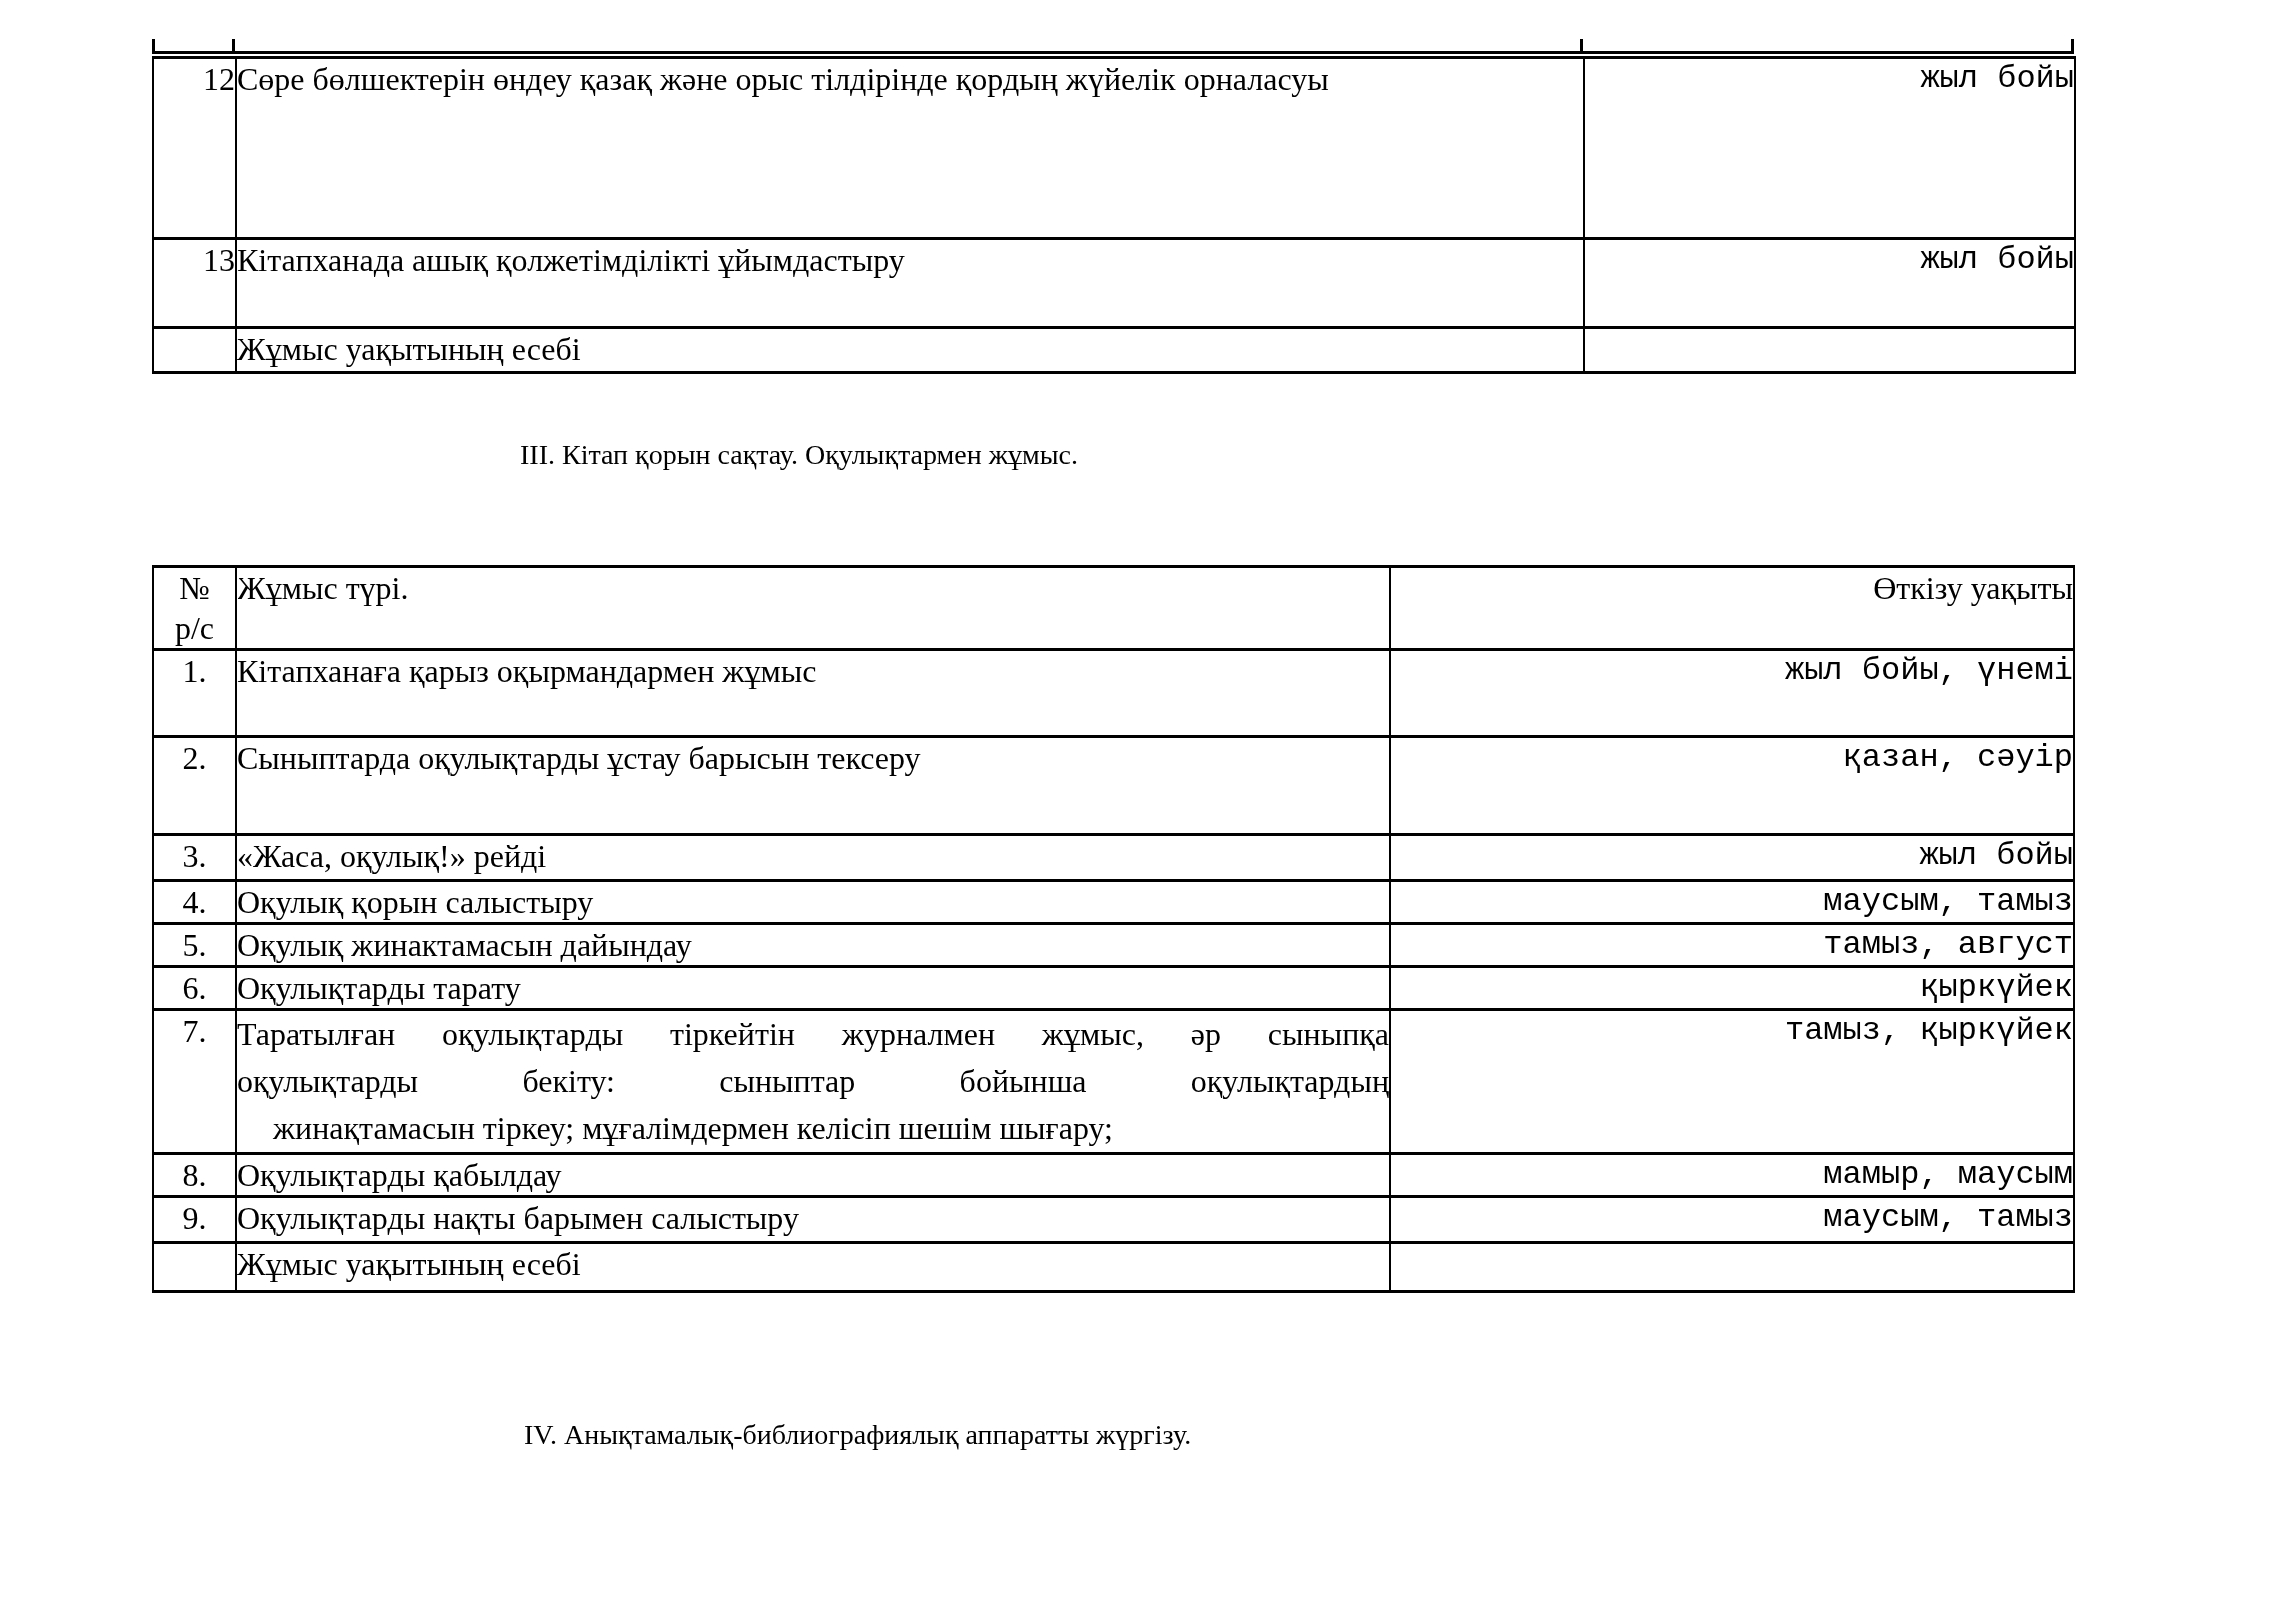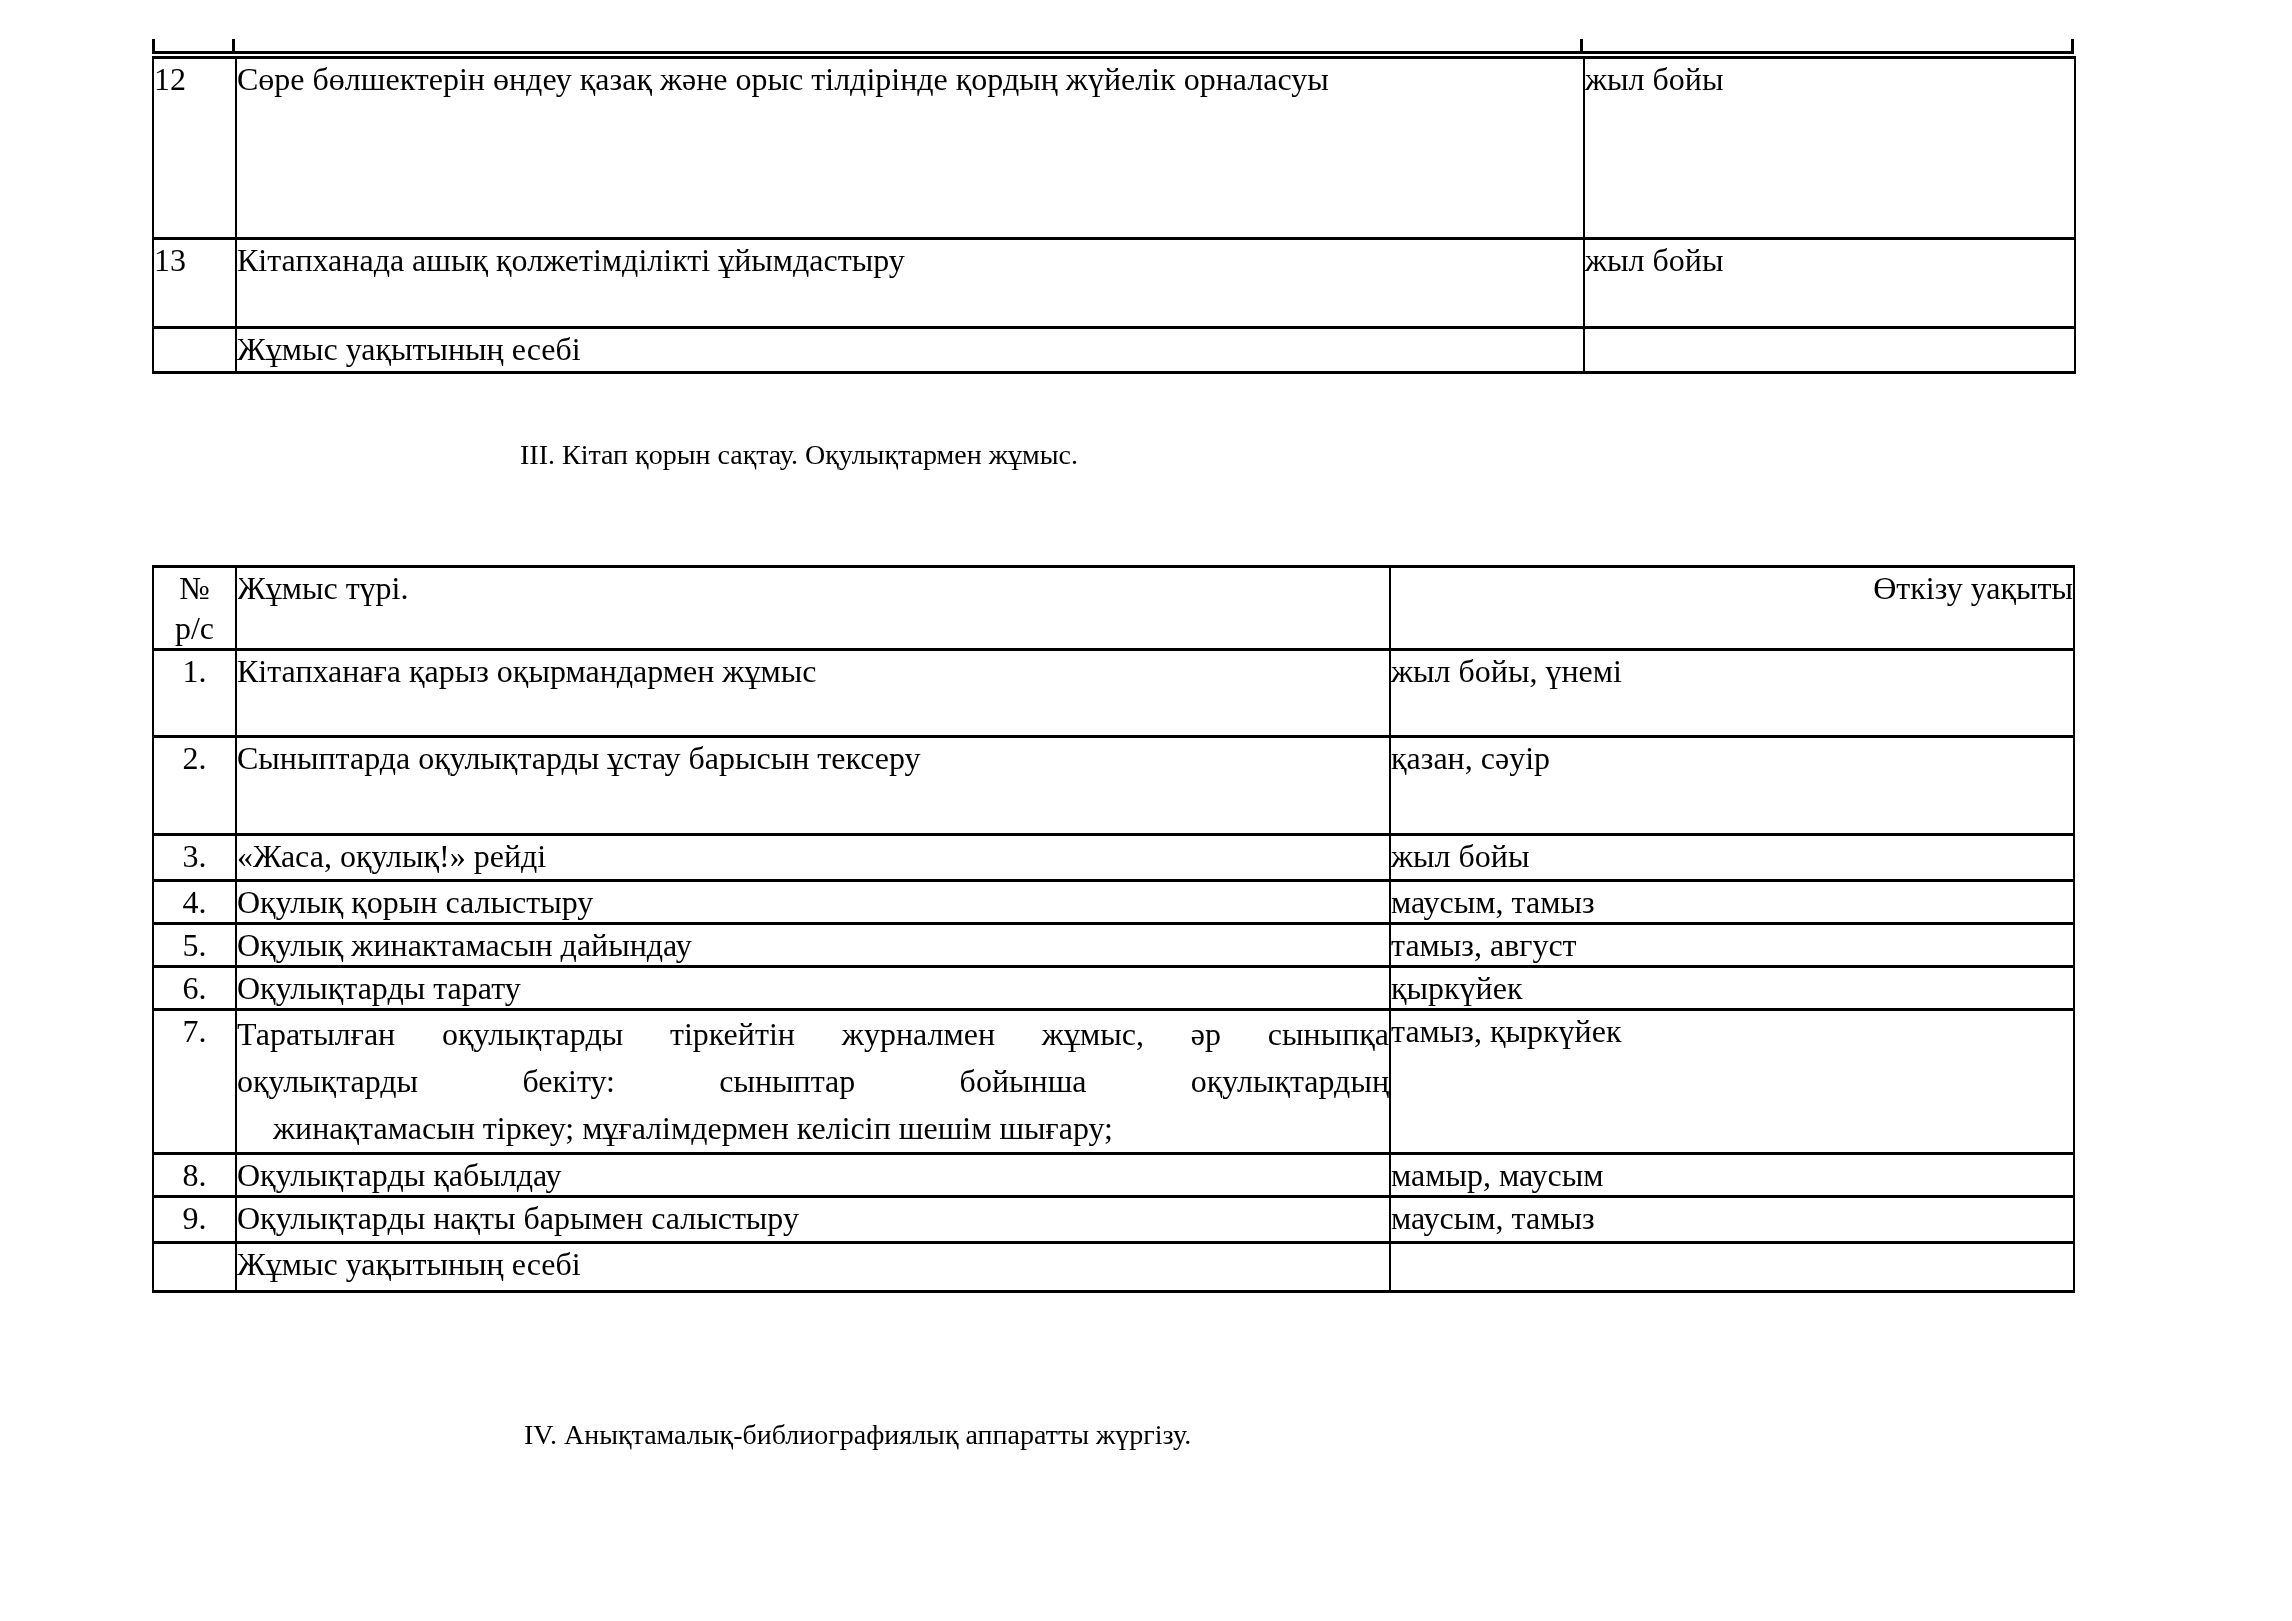--- a/index.html
+++ b/index.html
@@ -28,24 +28,24 @@
     border-bottom-width:3.9px;
     padding:0;
     vertical-align:top;
     overflow:hidden;
     font-size:32px;
     line-height:40px;
   }
   .t1{left:152px;top:56px;width:1922px;}
   .t2{left:152px;top:565px;width:1921px;}
 
-  td.num{text-align:left;padding-top:4.9px;}
+  td.num{text-align:right;padding-top:4.9px;}
   td.num-mid{text-align:center;vertical-align:middle;padding-bottom:3.9px;}
   td.work{padding:4.9px 13.7px 0 11.8px;}
-  td.time{text-align:left;padding-top:4.9px;}
+  td.time{text-align:right;padding-top:4.9px;font-family:Liberation Mono, monospace;}
 
   
   td.hnum{text-align:center;vertical-align:middle;font-size:28px;line-height:32px;}
   td.hwork{vertical-align:middle;padding:11.8px 13.7px 0 11.8px;font-size:28px;line-height:32px;border-radius:17px;}
   td.htime{vertical-align:top;text-align:right;padding-top:8.8px;font-size:28px;line-height:32px;}
 
   
   .tr-a td{height:178px;} .tr-b td{height:86px;margin-left:36px;} .tr-c td{height:42px;}
   .hr td{height:80px;}
   .r1 td{height:84px;} .r2 td{height:95px;} .r3 td{height:43px;}

